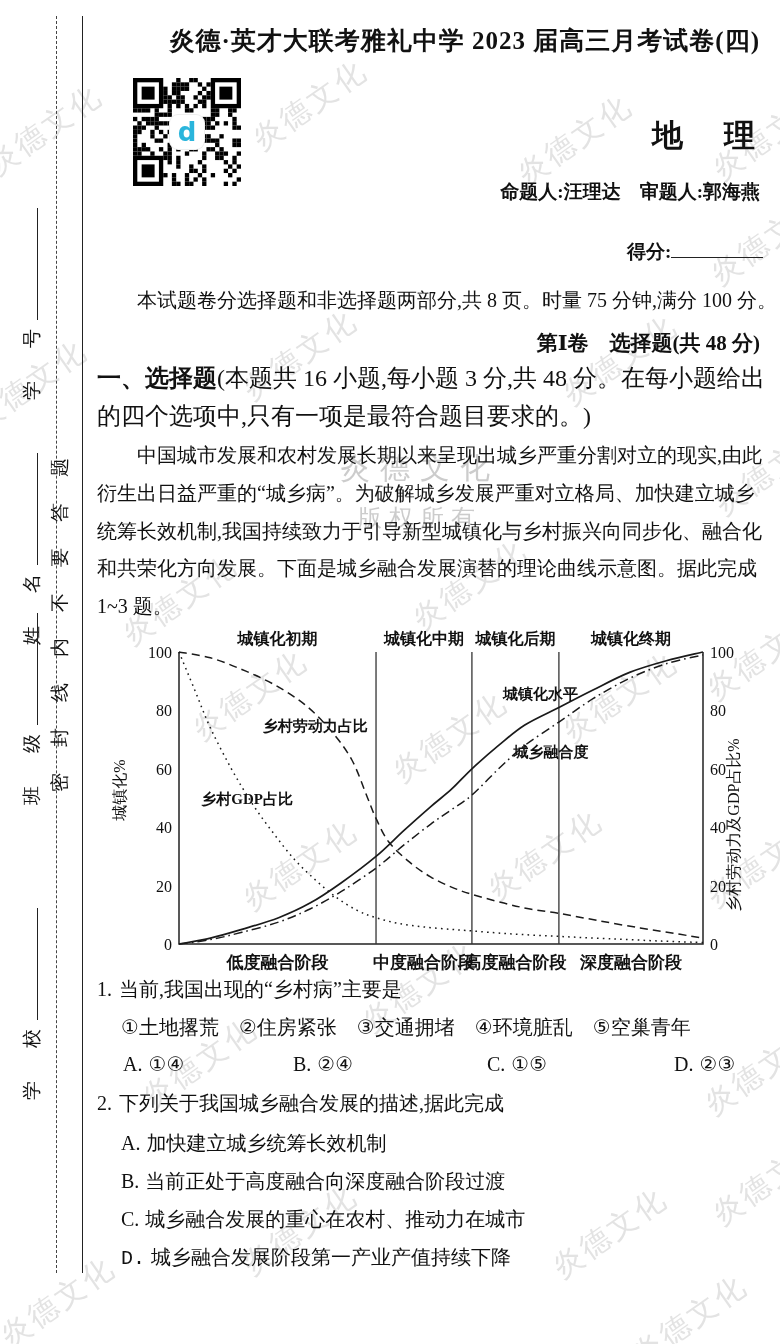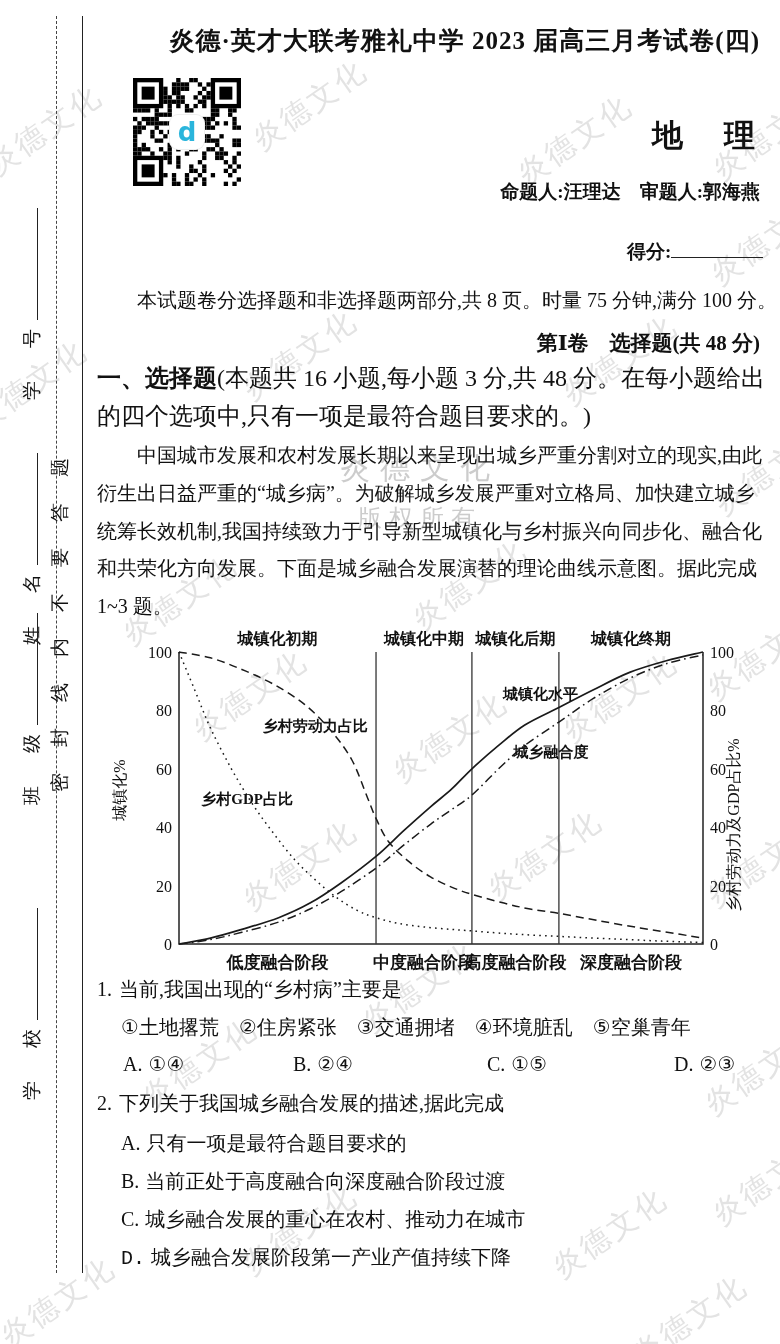--- a/index.html
+++ b/index.html
@@ -374,21 +374,21 @@
     <div class="abs qline" style="left:674px;top:1052px;">
       <span class="opt-label">D.</span><span>②③</span>
     </div>
   </div>
 
   <div>
     <div class="abs qline" style="left:97px;top:1090px;">
       <span class="qnum">2.</span><span>下列关于我国城乡融合发展的描述,据此完成</span>
     </div>
     <div class="abs qline" style="left:121px;top:1130px;">
-      <span class="opt-label">A.</span><span>只有一项是最符合题目要求的</span>
+      <span class="opt-label">A.</span><span>加快建立城乡统筹长效机制</span>
     </div>
     <div class="abs qline" style="left:121px;top:1168px;">
       <span class="opt-label">B.</span><span>当前正处于高度融合向深度融合阶段过渡</span>
     </div>
     <div class="abs qline" style="left:121px;top:1206px;">
       <span class="opt-label">C.</span><span>城乡融合发展的重心在农村、推动力在城市</span>
     </div>
     <div class="abs qline" style="left:121px;top:1244px;font-family:Liberation Mono, monospace;">
       <span class="opt-label">D.</span><span>城乡融合发展阶段第一产业产值持续下降</span>
     </div>

